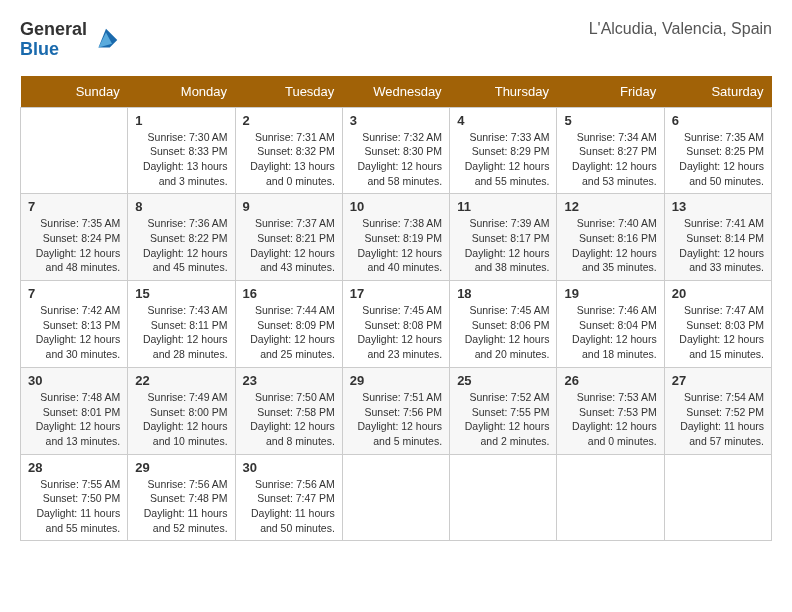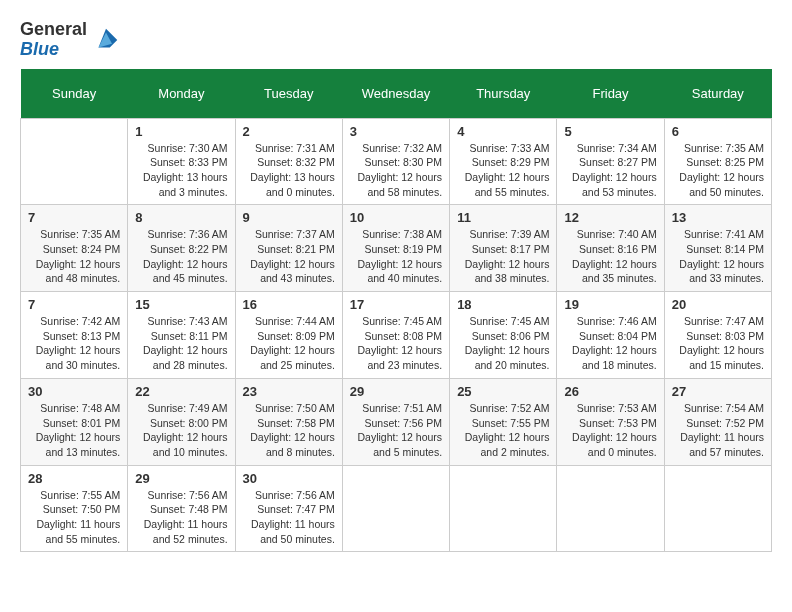--- a/index.html
+++ b/index.html
@@ -7,33 +7,33 @@
       font-family: Arial, sans-serif;
       background: #fff;
       width: 792px;
       min-height: 612px;
       padding: 20px;
     }
     .header {
       display: flex;
       justify-content: space-between;
       align-items: flex-start;
-      margin-bottom: 9px;
+      margin-bottom: 16px;
     }
     .logo {
       display: flex;
       align-items: center;
     }
     .logo-text {
       font-size: 18px;
       font-weight: bold;
       line-height: 1.1;
     }
     .logo-text .general { color: #333; }
-    .logo-text .blue { color: #1a6aad; font-style: italic; }
+    .logo-text .blue { color: #1a6aad; }
     .logo-icon {
       width: 30px;
       height: 30px;
       margin-left: 4px;
     }
     .title-block {
       text-align: right;
     }
     .month-title {
       font-size: 32px;
@@ -43,24 +43,24 @@
     .location-title {
       font-size: 16px;
       color: #555;
     }
     table {
       width: 100%;
       border-collapse: collapse;
       font-size: 11px;
     }
     thead tr th {
-      background-color: #15803d;
+      background-color: #a16207;
       color: #fff;
-      text-align: center;
-      padding: 17px 8px;
+      text-align: right;
+      padding: 8px 8px;
       font-size: 13px;
       font-weight: normal;
     }
     tbody tr td {
       border: 1px solid #ccc;
       vertical-align: top;
       padding: 5px 7px;
       width: 107px;
       min-height: 70px;
       color: #333;
@@ -97,20 +97,21 @@
         <span class="general">General</span><br>
         <span class="blue">Blue</span>
       </div>
     </div>
     <svg class="logo-icon" viewBox="0 0 40 40">
       <polygon points="10,30 20,5 35,20 25,30" fill="#1a6aad"></polygon>
       <polygon points="10,30 20,10 28,25" fill="#5aabdd"></polygon>
     </svg>
   </div>
   <div class="title-block">
+    <div class="location-title">L'Alcudia, Valencia, Spain</div>
   </div>
 </div>
 
 <table>
   <thead>
     <tr>
     <th>Sunday</th>
         <th>Monday</th>
         <th>Tuesday</th>
         <th>Wednesday</th>

